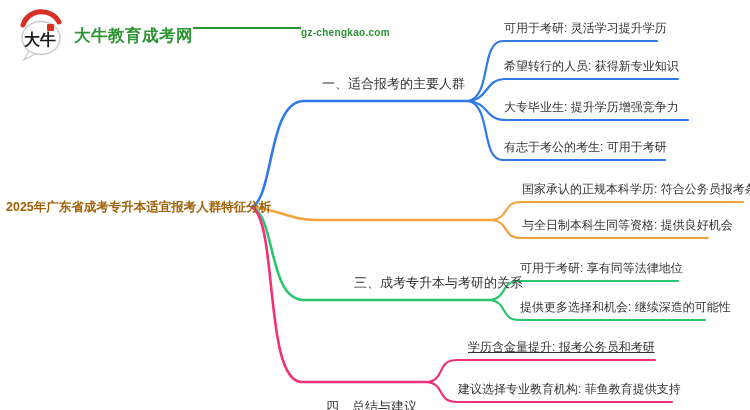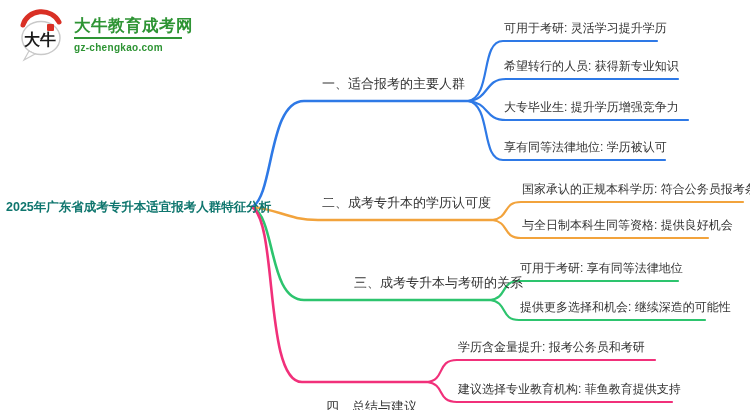--- a/index.html
+++ b/index.html
@@ -6,32 +6,32 @@
   body{
     width:750px;height:410px;background:#ffffff;overflow:hidden;position:relative;
     font-family:"Liberation Sans","DejaVu Sans",sans-serif;
   }
   .canvas{position:absolute;inset:0;width:630px;height:410px;}
   svg.wires{position:absolute;left:0;top:0;}
   path.trunk{fill:none;stroke-width:2.6;stroke-linecap:round;}
   path.limb{fill:none;stroke-width:2.2;stroke-linecap:round;}
   .map-title{
     position:absolute;left:6px;top:197px;width:246px;
-    font-size:12.5px;font-weight:700;color:#0f766e;white-space:nowrap;line-height:20px;
+    font-size:12.5px;font-weight:700;color:#a16207;white-space:nowrap;line-height:20px;
   }
   .branch-label{
     position:absolute;font-size:13px;color:#333;white-space:nowrap;line-height:18px;
   }
   .child-label{
     position:absolute;font-size:12px;color:#333;white-space:nowrap;line-height:17px;
   }
   
   .logo{position:absolute;left:16px;top:8px;display:flex;align-items:center;gap:8px;}
   .logo-badge{width:50px;height:54px;}
-  .logo-text{display:flex;flex-direction:column;}
+  .logo-text{display:flex;flex-direction:row;}
   .logo-name{font-size:16.5px;font-weight:700;color:#2e9434;letter-spacing:0.5px;line-height:20px;}
   .logo-rule{height:2px;background:#2e9434;width:108px;margin:2px 0 1px 0;}
   .logo-domain{font-size:10px;font-weight:700;color:#2e9434;letter-spacing:0.3px;line-height:15px;}
 </style>
 </head>
 <body>
 
 <div class="canvas">
 
   <svg class="wires" width="750" height="410" viewBox="0 0 750 410">
@@ -66,31 +66,30 @@
     <div class="logo-text">
       <div class="logo-name">大牛教育成考网</div>
       <div class="logo-rule"></div>
       <div class="logo-domain">gz-chengkao.com</div>
     </div>
   </div>
 
   <div class="map-title">2025年广东省成考专升本适宜报考人群特征分析</div>
 
   <div class="branch-label" style="left:322px;top:75px;">一、适合报考的主要人群</div>
-  <div class="branch-label" style="left:322px;top:194px;">二、成考专升本的学历认可度</div>
   <div class="branch-label" style="left:322px;top:274px;margin-left:32px;">三、成考专升本与考研的关系</div>
   <div class="branch-label" style="left:326px;top:356px;margin-top:42px;">四、总结与建议</div>
 
   <div class="child-label" style="left:504px;top:20px;">可用于考研: 灵活学习提升学历</div>
   <div class="child-label" style="left:504px;top:99px;">大专毕业生: 提升学历增强竞争力</div>
   <div class="child-label" style="left:504px;top:58px;">希望转行的人员: 获得新专业知识</div>
-  <div class="child-label" style="left:504px;top:139px;">享有同等法律地位: 学历被认可</div>
+  <div class="child-label" style="left:504px;top:139px;">有志于考公的考生: 可用于考研</div>
 
   <div class="child-label" style="left:522px;top:181px;">国家承认的正规本科学历: 符合公务员报考条件</div>
   <div class="child-label" style="left:520px;top:260px;">可用于考研: 享有同等法律地位</div>
 
   <div class="child-label" style="left:522px;top:217px;">与全日制本科生同等资格: 提供良好机会</div>
   <div class="child-label" style="left:520px;top:299px;text-align:right;">提供更多选择和机会: 继续深造的可能性</div>
 
-  <div class="child-label" style="left:458px;top:339px;">学历含金量提升: 报考公务员和考研</div>
+  <div class="child-label" style="left:468px;top:339px;text-decoration:underline;">学历含金量提升: 报考公务员和考研</div>
   <div class="child-label" style="left:458px;top:381px;">建议选择专业教育机构: 菲鱼教育提供支持</div>
 
 </div>
 
 </body></html>

